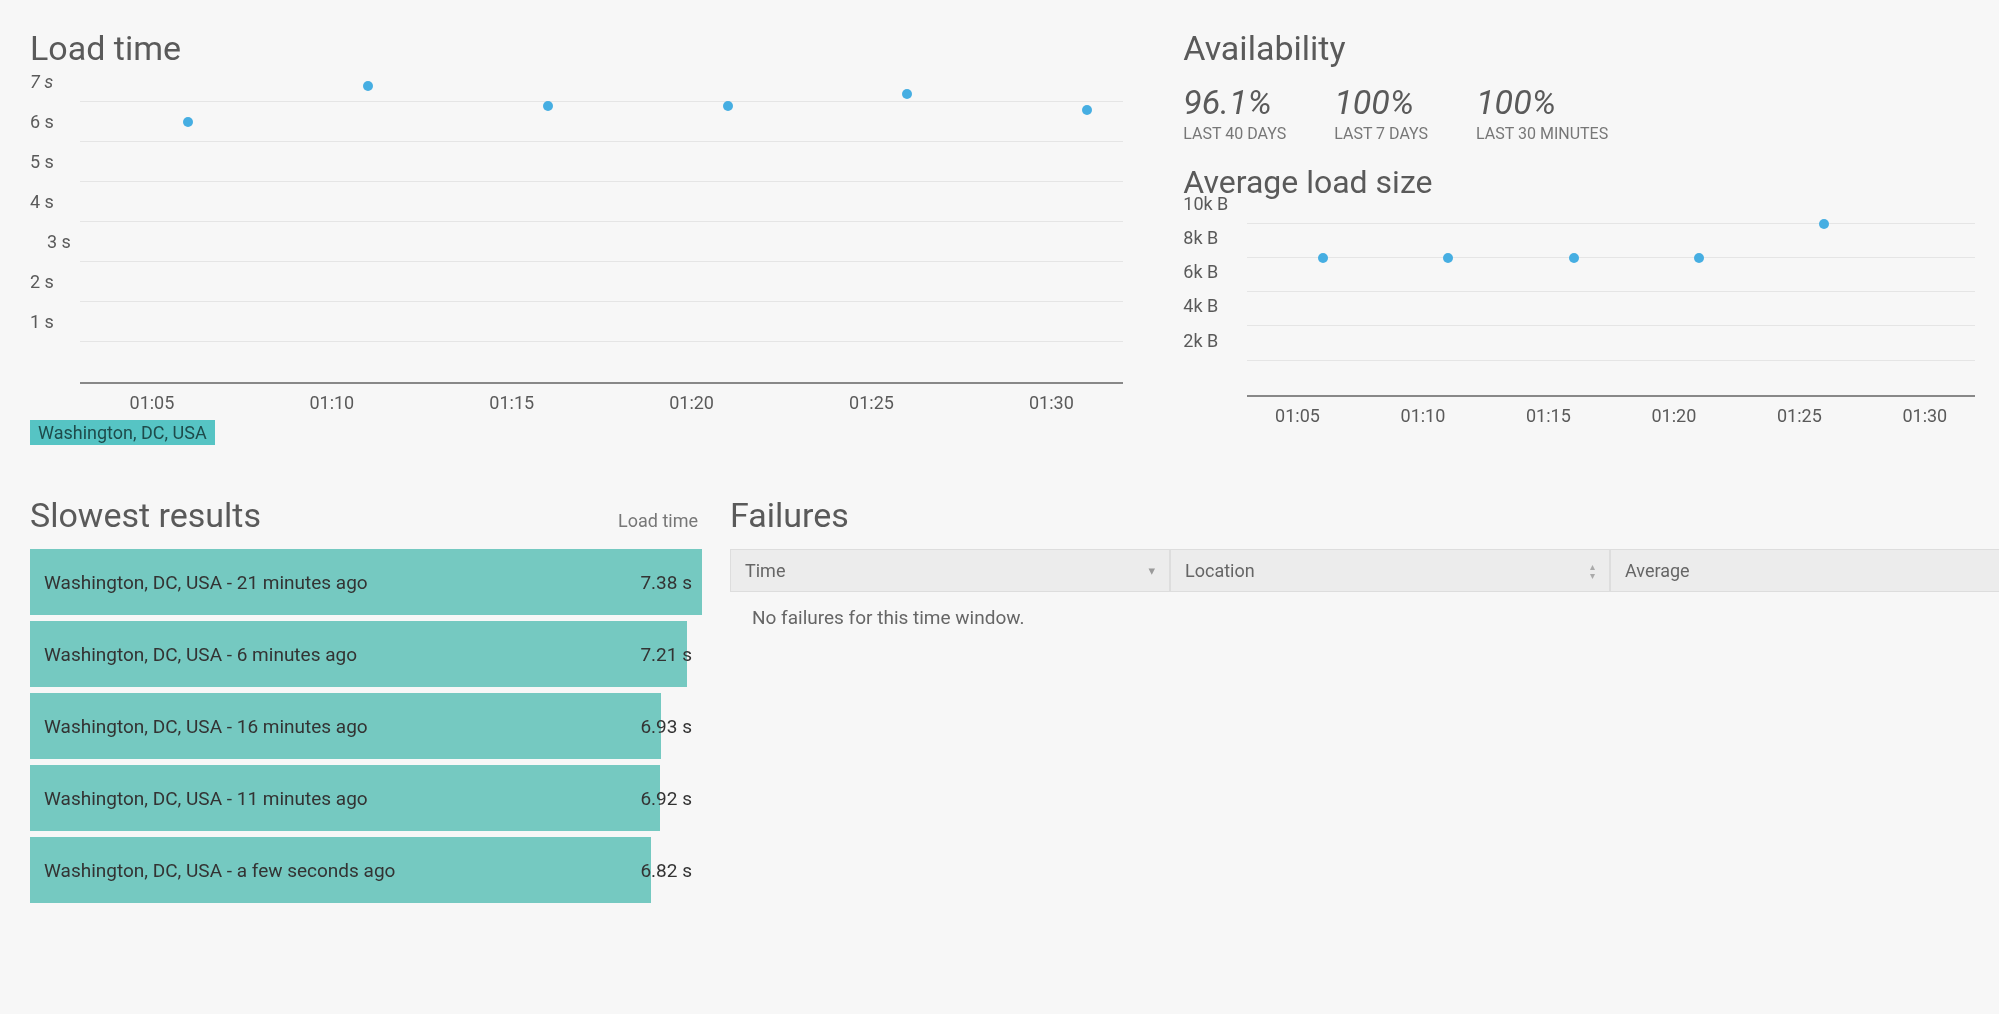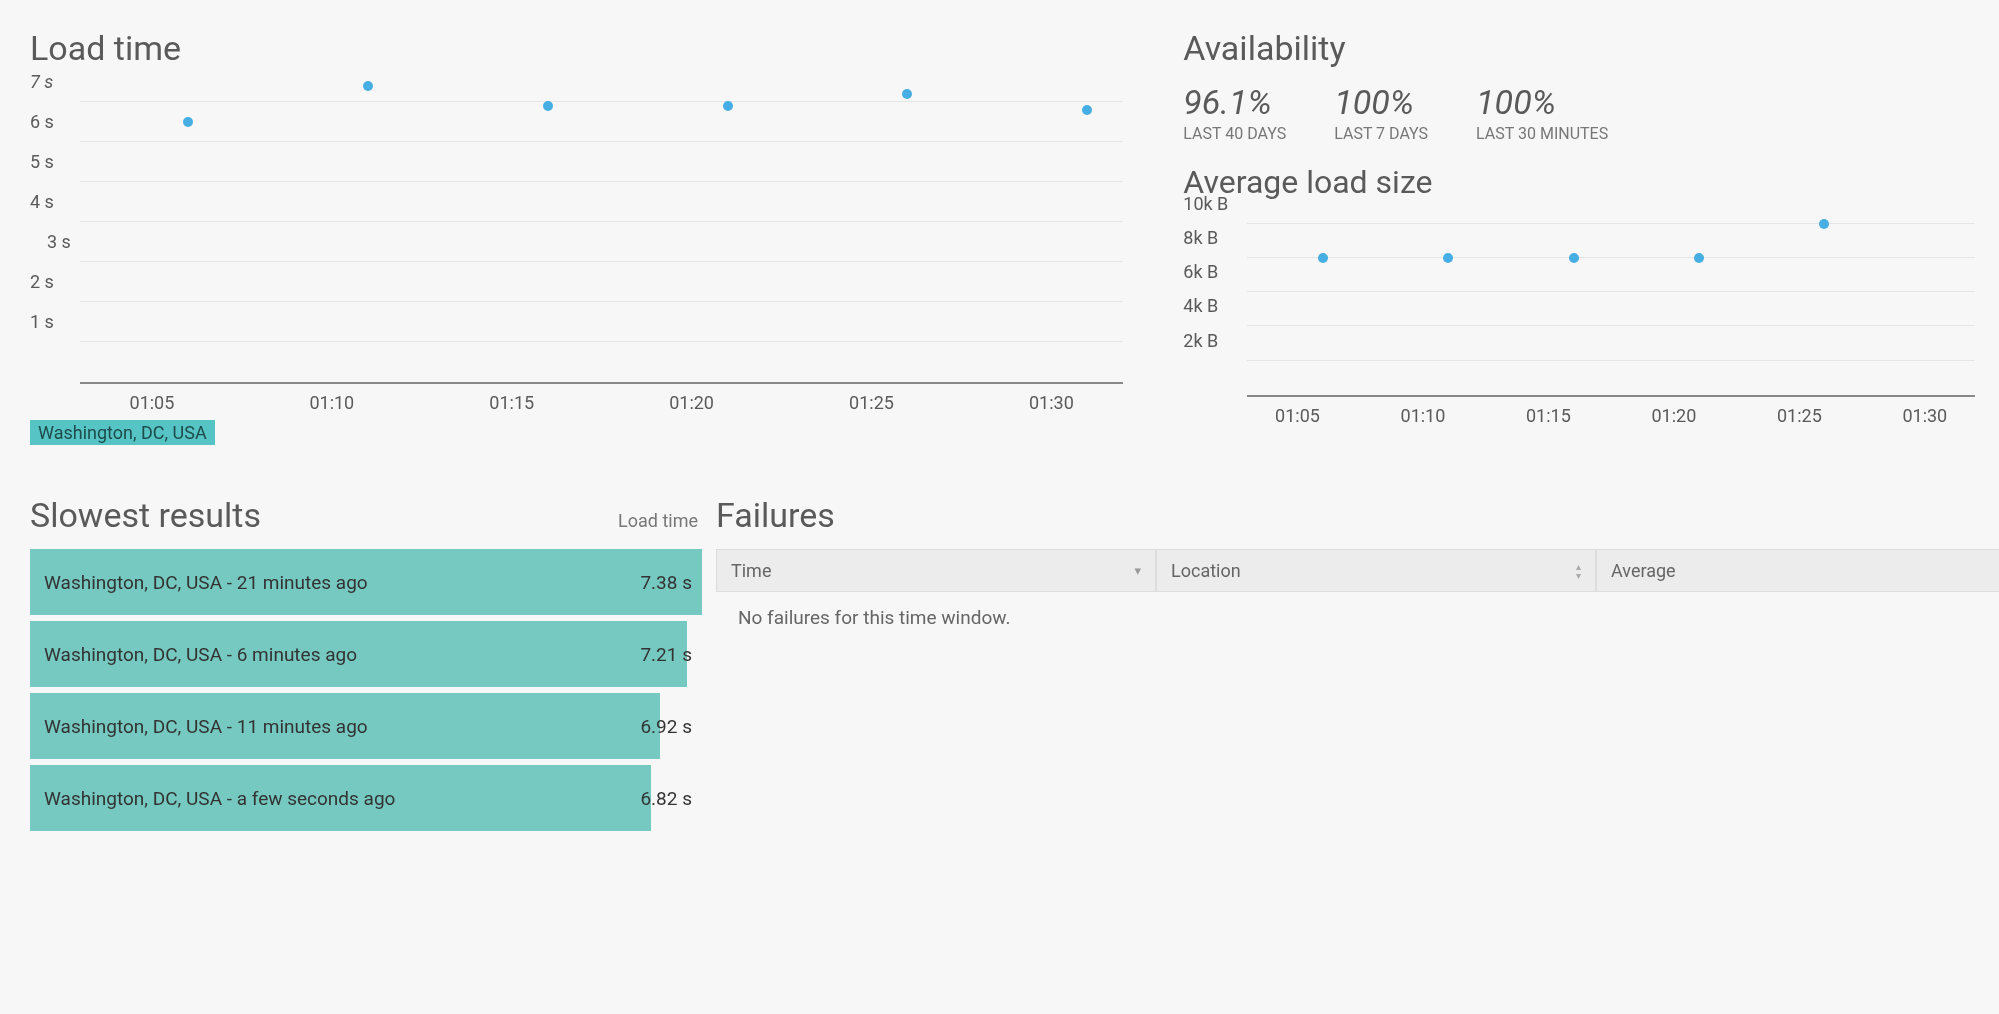--- a/index.html
+++ b/index.html
@@ -100,21 +100,21 @@
   .avail-stat .lbl {
     font-size: 16px;
     color: #777;
     margin-top: 2px;
   }
 
   
   .bottom-row {
     display: flex;
     padding: 50px 0 0 30px;
-    gap: 14px;
+    gap: 28px;
     width: 100%;
     box-sizing: border-box;
   }
   .slowest-panel { width: 672px; }
   .failures-panel { flex: 1; min-width:0; }
 
   .slowest-header {
     display: flex;
     justify-content: space-between;
     align-items: baseline;
@@ -286,20 +286,25 @@
           <div class="slow-bar" style="width: 100%;"></div>
           <div class="slow-label">Washington, DC, USA - 21 minutes ago</div>
           <div class="slow-value">7.38 s</div>
         </div>
         <div class="slow-row">
           <div class="slow-bar" style="width: 97.7%;"></div>
           <div class="slow-label">Washington, DC, USA - 6 minutes ago</div>
           <div class="slow-value">7.21 s</div>
         </div>
         <div class="slow-row">
+          <div class="slow-bar" style="width: 93.9%;"></div>
+          <div class="slow-label">Washington, DC, USA - 16 minutes ago</div>
+          <div class="slow-value">6.93 s</div>
+        </div>
+        <div class="slow-row">
           <div class="slow-bar" style="width: 93.8%;"></div>
           <div class="slow-label">Washington, DC, USA - 11 minutes ago</div>
           <div class="slow-value">6.92 s</div>
         </div>
         <div class="slow-row">
           <div class="slow-bar" style="width: 92.4%;"></div>
           <div class="slow-label">Washington, DC, USA - a few seconds ago</div>
           <div class="slow-value">6.82 s</div>
         </div>
       </div>

